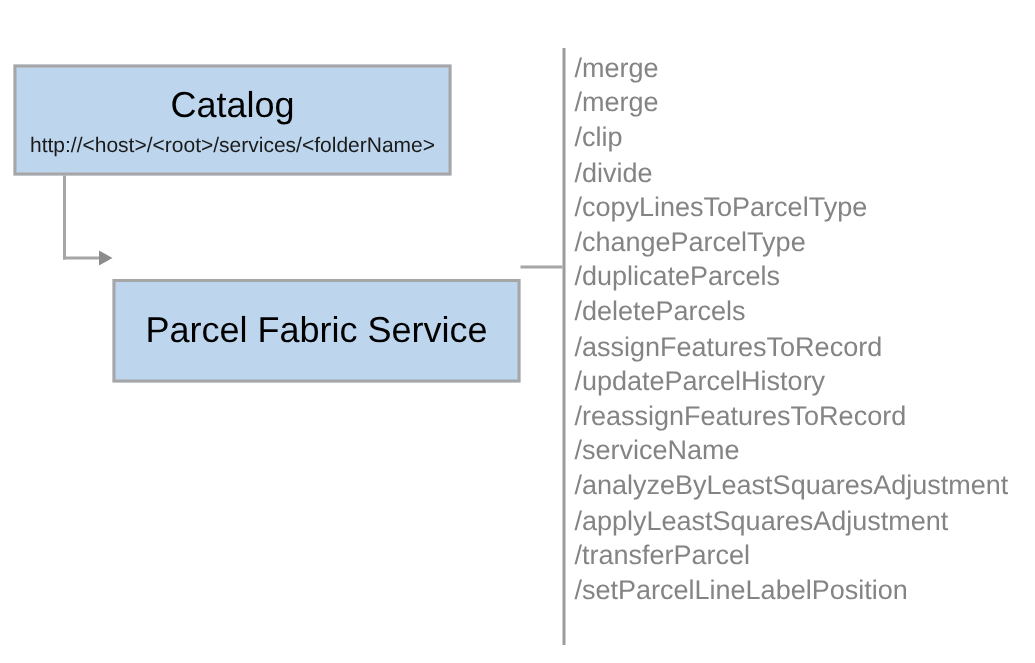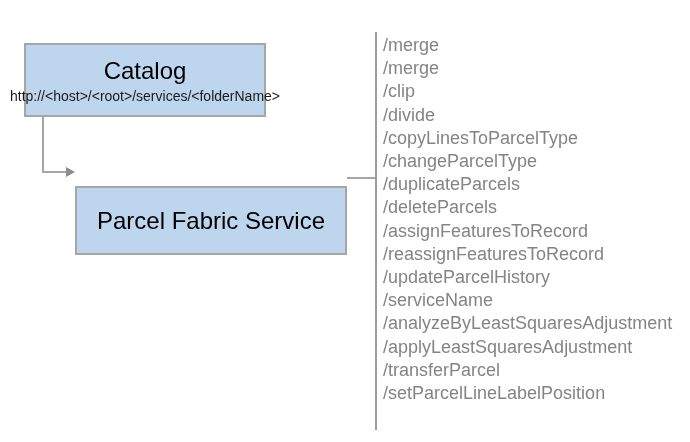--- a/index.html
+++ b/index.html
@@ -20,23 +20,23 @@
     box-sizing: border-box;
     background: var(--box-fill, #bdd6ee);
     border: 2px solid var(--box-border, #a6a6a6);
     display: flex;
     flex-direction: column;
     align-items: center;
     justify-content: center;
     text-align: center;
   }
   .box-catalog {
-    left: 24px;
+    left: 9px;
     top: 43px;
-    width: 242px;
+    width: 292px;
     height: 74px;
     text-align: right;
   }
   .box-service {
     left: 75px;
     top: 144px;
     width: 272px;
     height: 69px;
     margin-top: 42px;
   }
@@ -129,22 +129,22 @@
   <div class="endpoints">
     <div class="endpoint">/merge</div>
     <div class="endpoint">/merge</div>
     <div class="endpoint">/clip</div>
     <div class="endpoint">/divide</div>
     <div class="endpoint">/copyLinesToParcelType</div>
     <div class="endpoint">/changeParcelType</div>
     <div class="endpoint">/duplicateParcels</div>
     <div class="endpoint">/deleteParcels</div>
     <div class="endpoint">/assignFeaturesToRecord</div>
+    <div class="endpoint">/updateParcelHistory</div>
     <div class="endpoint">/reassignFeaturesToRecord</div>
-    <div class="endpoint">/updateParcelHistory</div>
     <div class="endpoint">/serviceName</div>
     <div class="endpoint">/analyzeByLeastSquaresAdjustment</div>
     <div class="endpoint">/applyLeastSquaresAdjustment</div>
     <div class="endpoint">/transferParcel</div>
     <div class="endpoint">/setParcelLineLabelPosition</div>
   </div>
 
 </div>
 
 </body></html>

